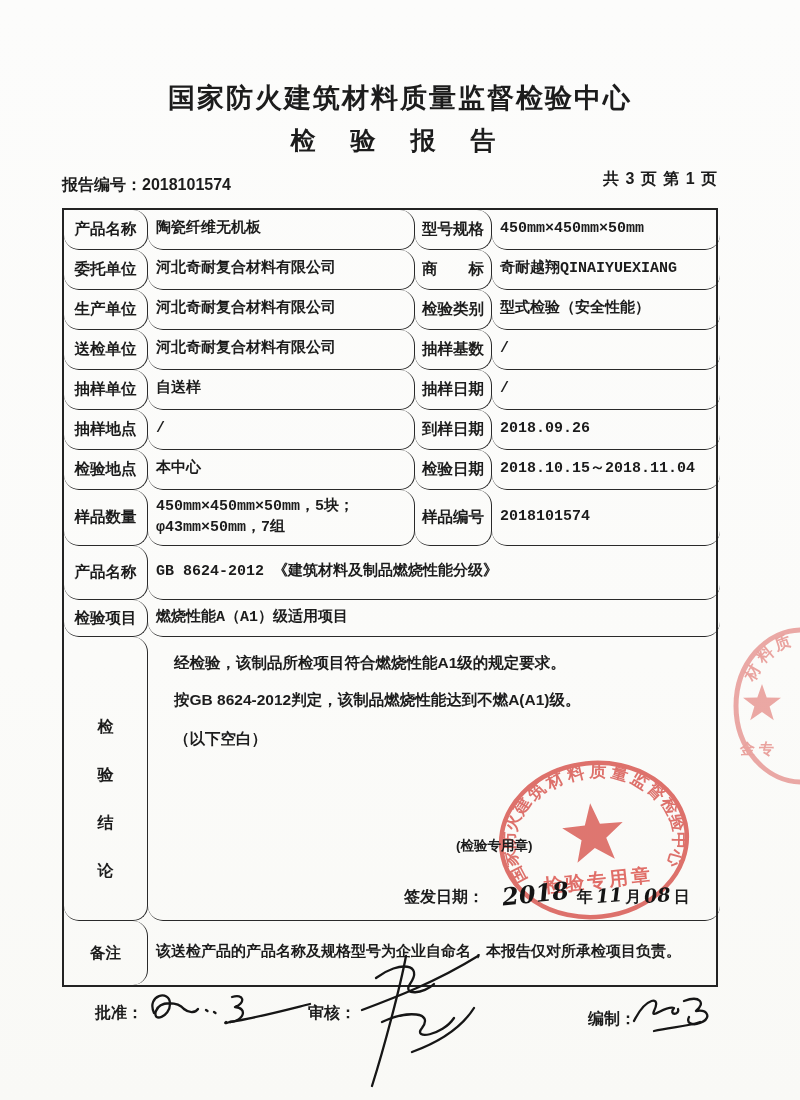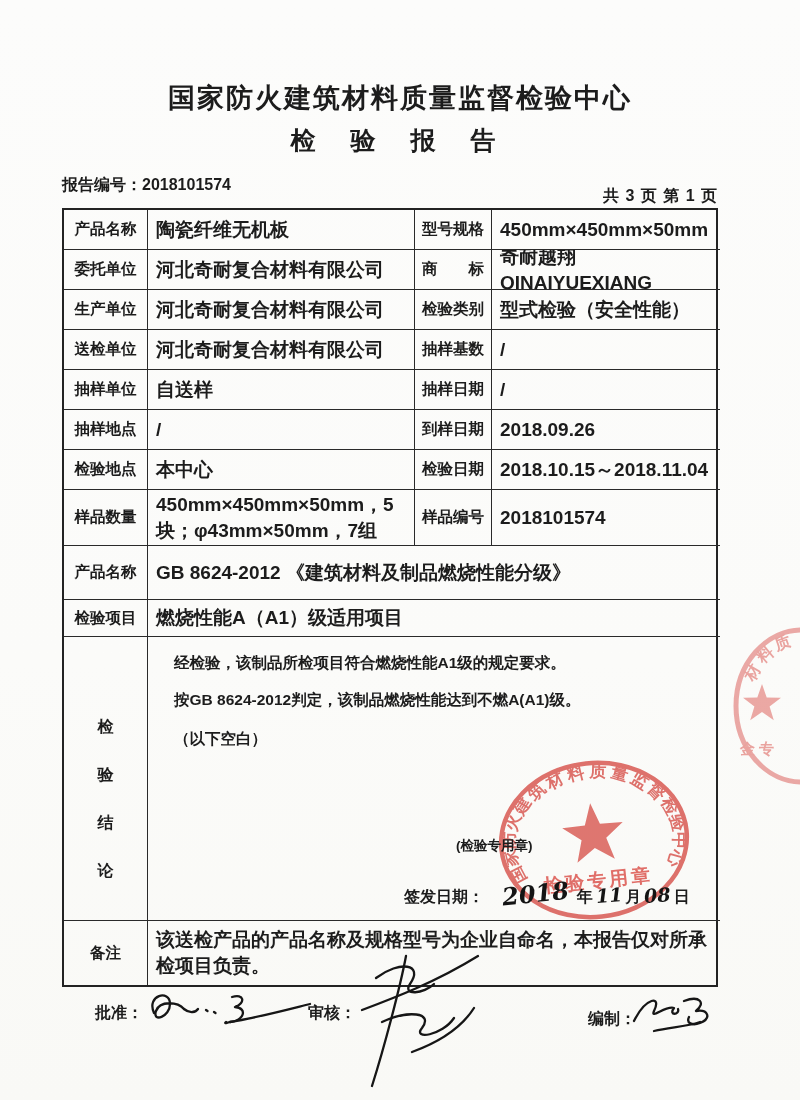--- a/index.html
+++ b/index.html
@@ -7,32 +7,32 @@
     position:relative;width:800px;height:1100px;margin:0 auto;
     background:linear-gradient(180deg,#fcfcfb 0%,#fbfbf9 60%,#f9f9f6 100%);
     font-family:"Liberation Sans","DejaVu Sans",sans-serif;
     color:#1c1c1c;overflow:hidden;font-weight:600;
   }
   .title{position:absolute;top:80px;left:0;width:100%;text-align:center;
     font-size:27px;font-weight:700;letter-spacing:2px;}
   .subtitle{position:absolute;top:124px;left:0;width:100%;text-align:center;
     font-size:25px;font-weight:700;letter-spacing:14px;padding-left:0;box-sizing:border-box;}
   .report-no{position:absolute;left:62px;top:175px;font-size:16px;}
-  .pagination{position:absolute;right:82px;top:186px;font-size:16px;letter-spacing:1px;}
+  .pagination{position:absolute;right:82px;top:169px;font-size:16px;letter-spacing:1px;}
 
   .tbl{position:absolute;left:62px;top:208px;width:656px;box-sizing:border-box;
     display:grid;grid-template-columns:84px 267px 77px 228px;
     grid-template-rows:40px 40px 40px 40px 40px 40px 40px 56px 54px 37px 284px 64px;
     border:2px solid #232323;}
   .cell{border-right:1.5px solid #2a2a2a;border-bottom:1.5px solid #2a2a2a;
-    display:flex;align-items:center;box-sizing:border-box;overflow:hidden;}
+    display:flex;align-items:center;box-sizing:border-box;overflow:hidden;border-radius:15px;}
   .cell.lastcol{border-right:none;}
   .cell.lastrow{border-bottom:none;}
   .lbl{justify-content:center;font-size:15.5px;text-align:center;}
-  .val{padding:0 8px;font-size:19px;line-height:1.35;}
+  .val{padding:0 8px;font-size:15px;line-height:1.35;font-family:Liberation Mono, monospace;}
   .span3{grid-column:2/5;}
   .concl-lbl{flex-direction:column;justify-content:flex-start;padding-top:80px;gap:27px;font-size:16px;}
   .concl-body{position:relative;display:block;}
   .concl-line{position:absolute;left:26px;font-size:15.5px;white-space:nowrap;}
   .l1{top:16px;} .l2{top:53px;} .l3{top:92px;}
   .seal-note{position:absolute;left:308px;top:200px;font-size:13.5px;}
   .sign-date{position:absolute;left:256px;top:242px;font-size:16px;white-space:nowrap;}
   .hand{font-family:"DejaVu Serif",serif;font-style:italic;font-weight:700;color:#141414;}
   .hand-year{font-size:24px;display:inline-block;transform:rotate(-6deg);margin:0 8px 0 18px;}
   .hand-num{font-size:19px;display:inline-block;transform:rotate(-4deg);margin:0 3px;}

